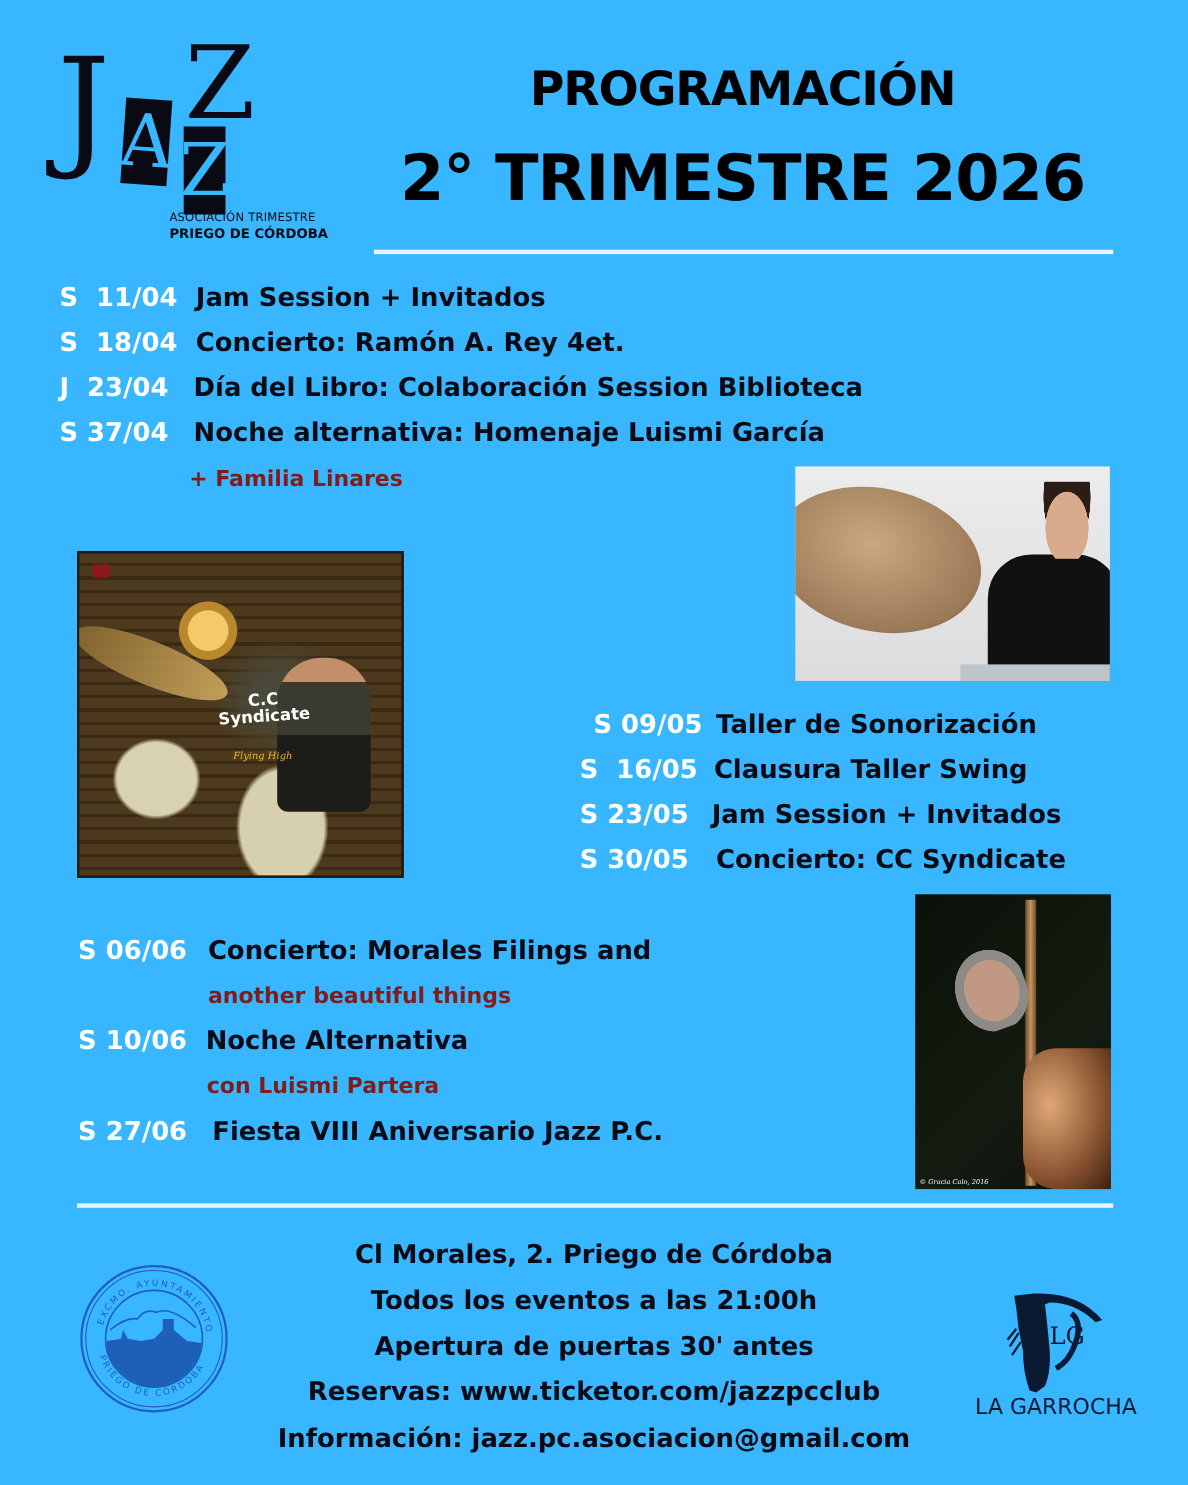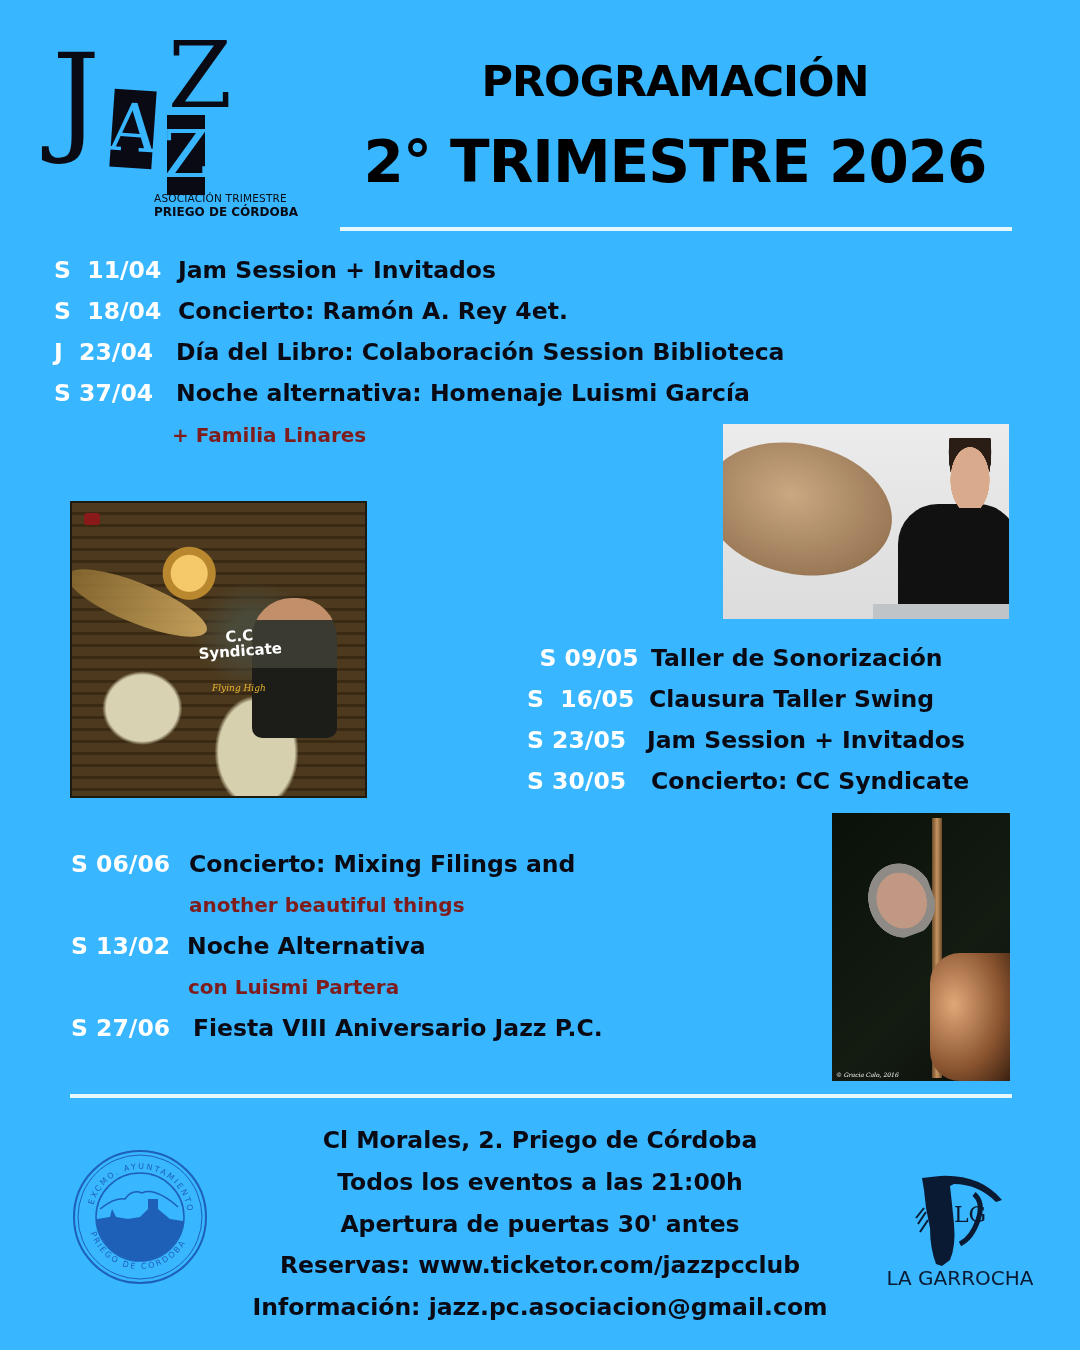--- a/index.html
+++ b/index.html
@@ -225,25 +225,25 @@
 </div>
 
 <div class="abs photo bass">
   <div class="neck"></div>
   <div class="body"></div>
   <div class="head"></div>
   <div class="credit">© Gracia Calo, 2016</div>
 </div>
 
 <div class="abs event" style="left:71px; top:853px;">
-  <span class="date" style="width:118px; white-space:pre;">S 06/06</span><span class="desc">Concierto: Mixing Filings and</span>
+  <span class="date" style="width:118px; white-space:pre;">S 06/06</span><span class="desc">Concierto: Morales Filings and</span>
 </div>
 <div class="abs cont" style="left:189px; top:893px;">another beautiful things</div>
 <div class="abs event" style="left:71px; top:935px;">
-  <span class="date" style="width:116px; white-space:pre;">S 13/02</span><span class="desc">Noche Alternativa</span>
+  <span class="date" style="width:116px; white-space:pre;">S 10/06</span><span class="desc">Noche Alternativa</span>
 </div>
 <div class="abs cont" style="left:188px; top:975px;">con Luismi Partera</div>
 <div class="abs event" style="left:71px; top:1017px;">
   <span class="date" style="width:122px; white-space:pre;">S 27/06</span><span class="desc">Fiesta VIII Aniversario Jazz P.C.</span>
 </div>
 
 <div class="abs divider bottom"></div>
 
 <div class="abs footer-line" style="top:1126px;">Cl Morales, 2. Priego de Córdoba</div>
 <div class="abs footer-line" style="top:1168px;">Todos los eventos a las 21:00h</div>

